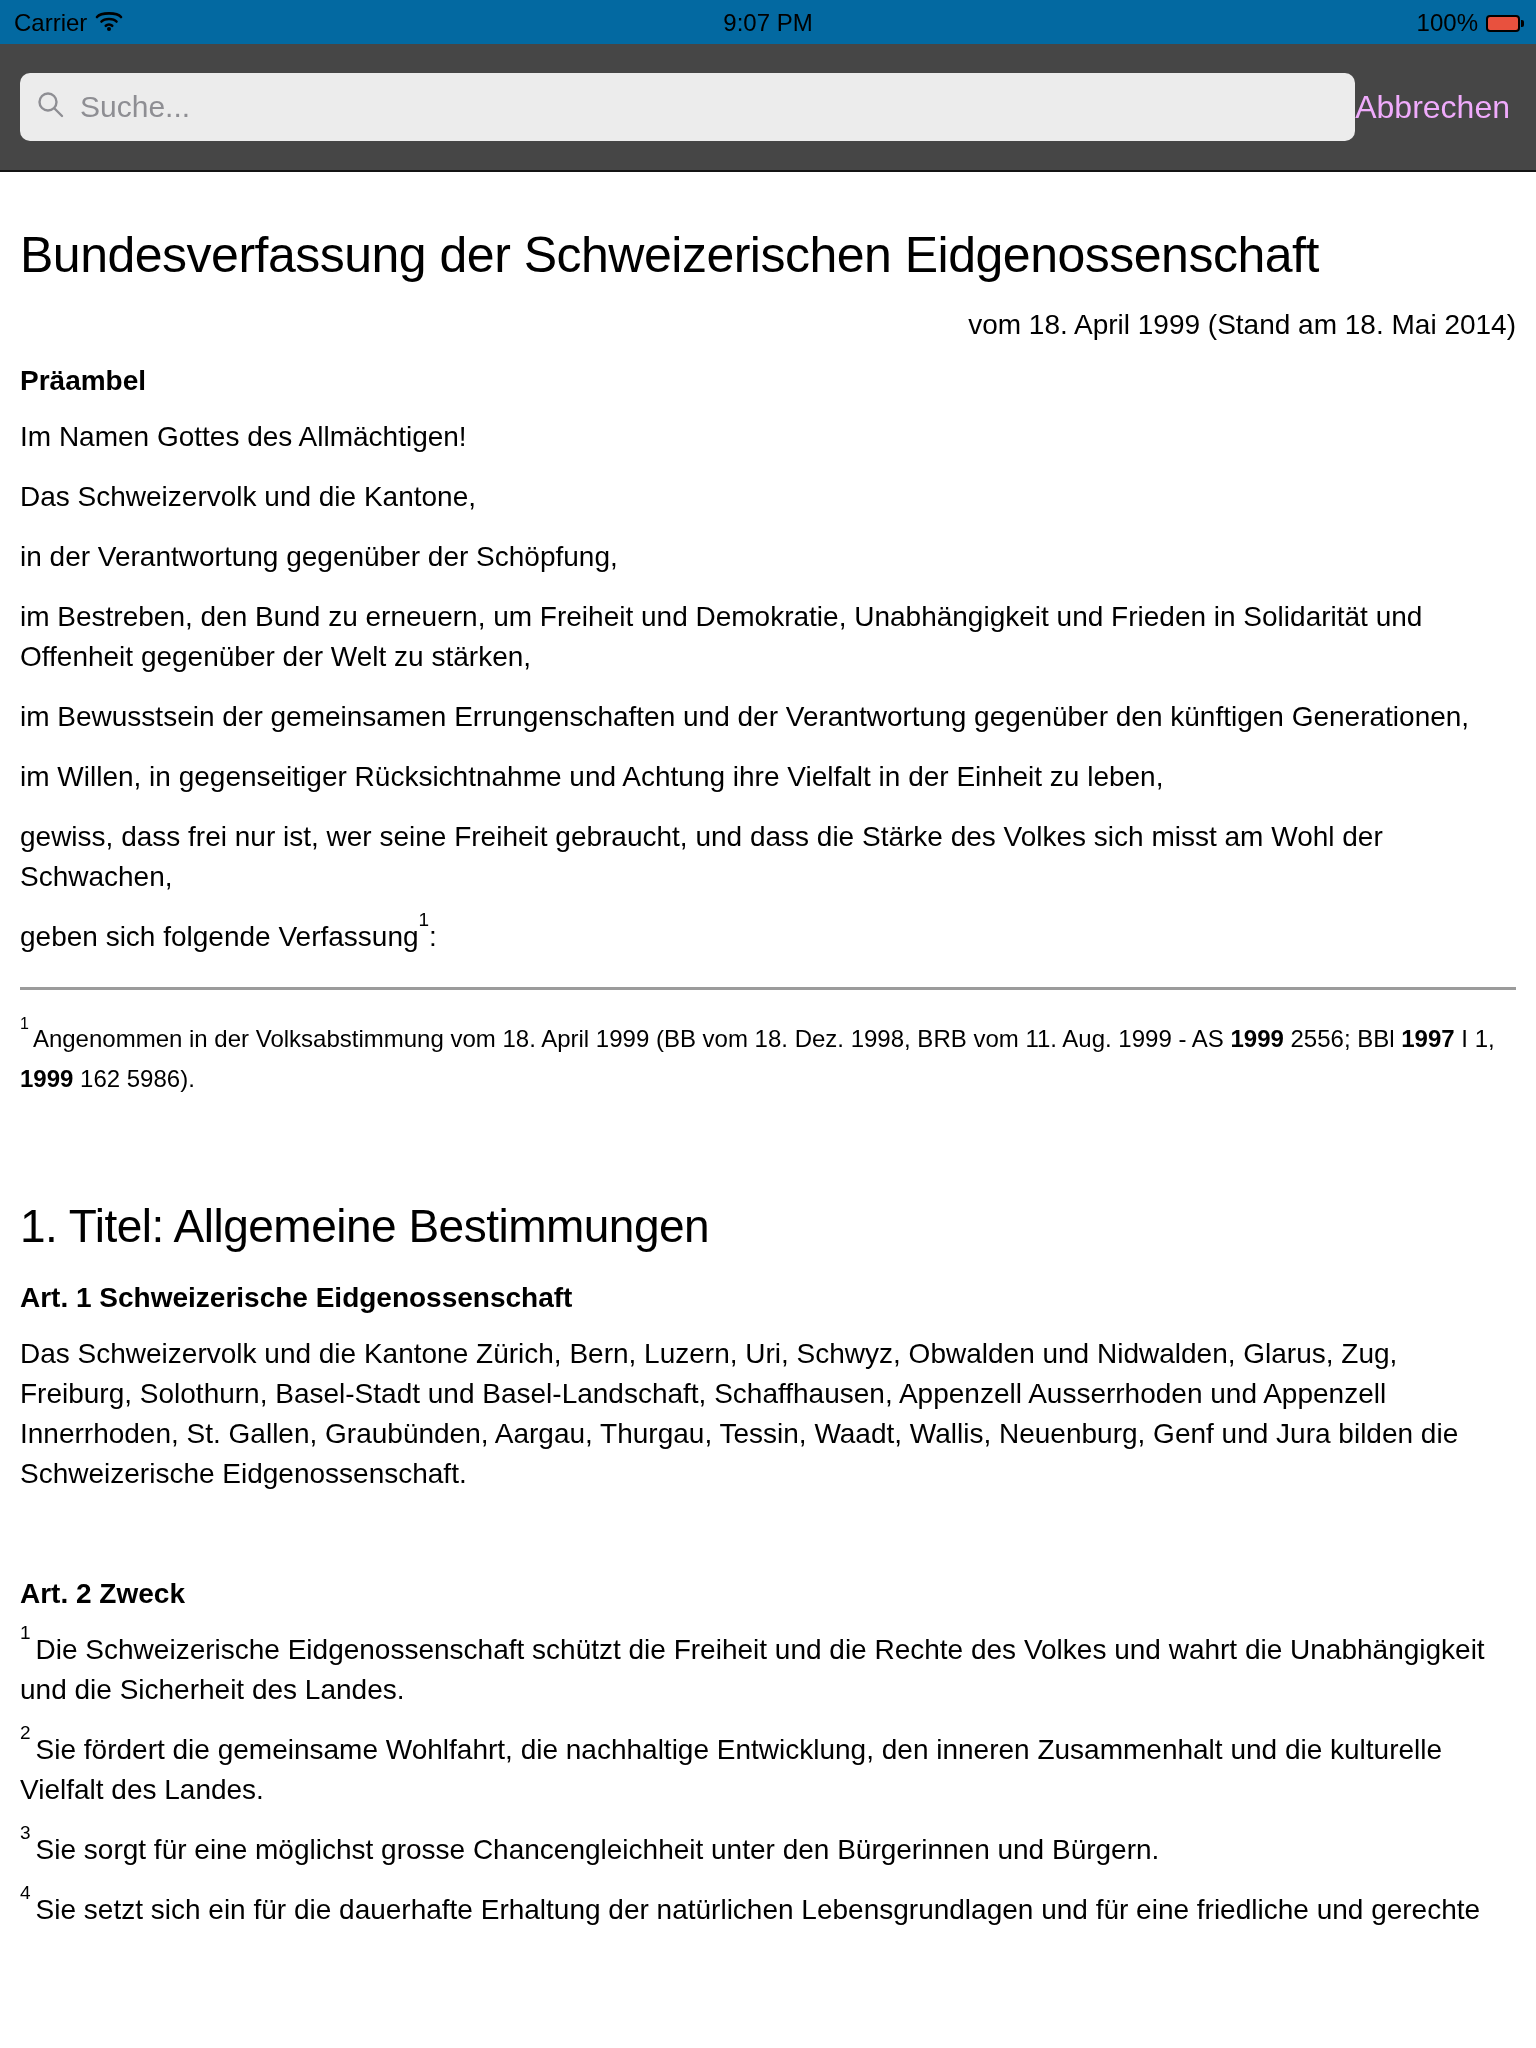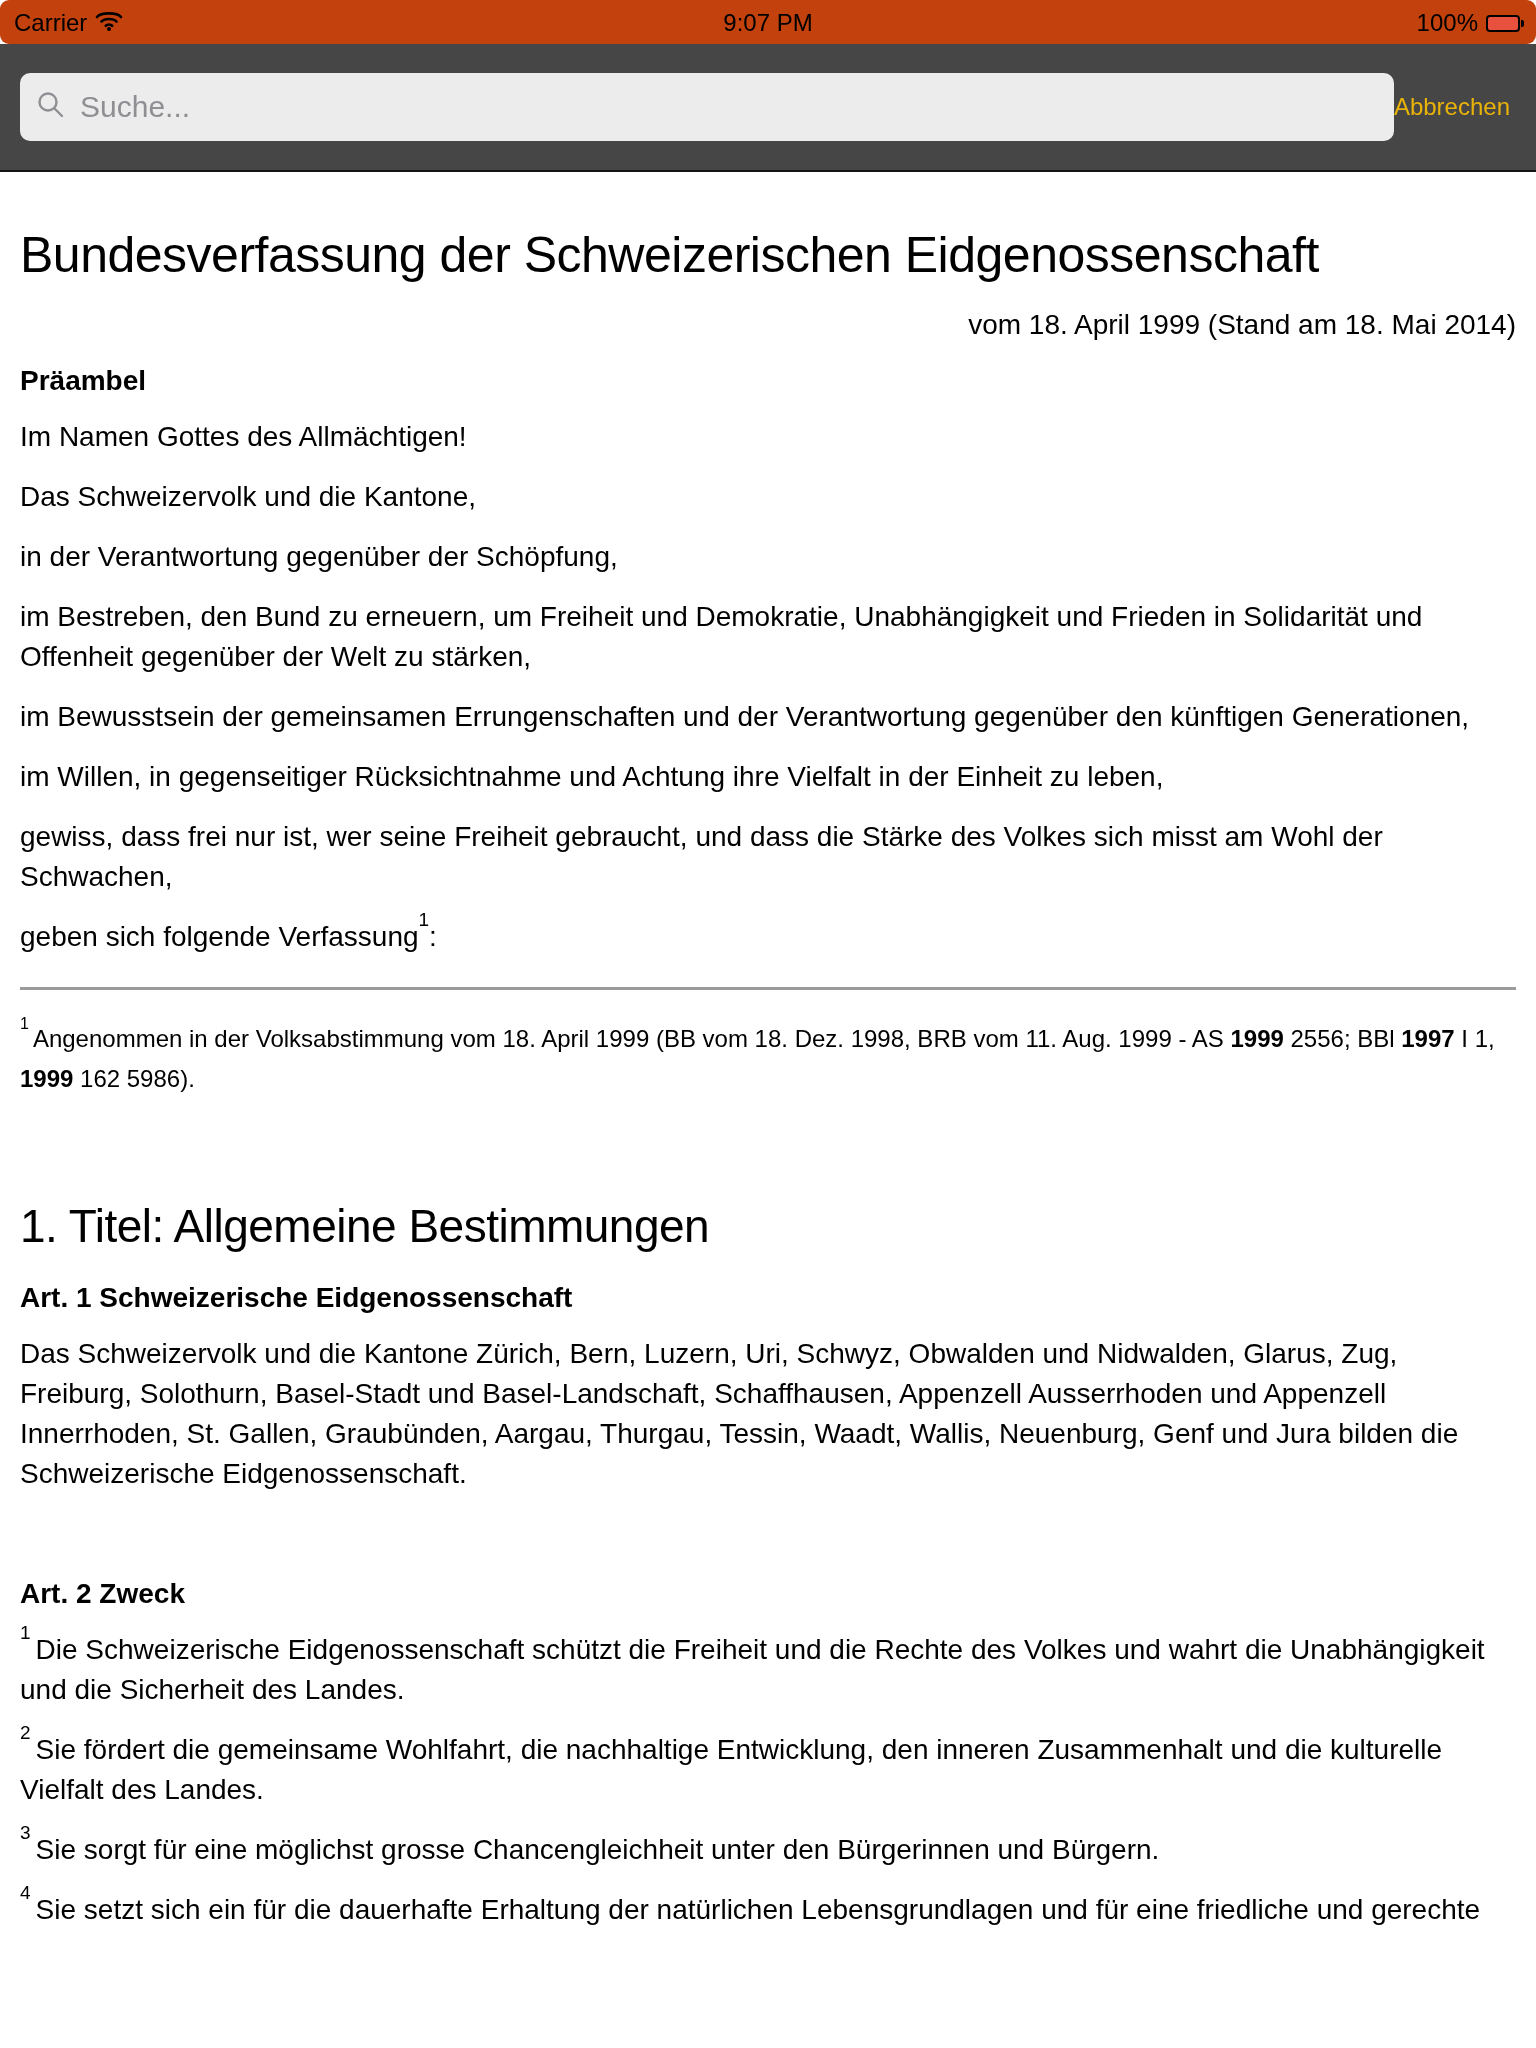--- a/index.html
+++ b/index.html
@@ -4,21 +4,21 @@
 <style>
   html,body { margin:0; padding:0; }
   body {
     width:1536px; height:2048px; overflow:hidden;
     background:#ffffff; color:#000;
     font-family:"Liberation Sans", sans-serif;
     position:relative;
   }
 
   
-  .header { background:#c2410c;border-radius:9px; }
+  .header { background:#0369a1; }
   .status-row {
     height:42px; display:flex; align-items:center; justify-content:space-between;
     padding:2px 12px 0 14px; font-size:24px; color:#000; position:relative;
   }
   .status-left { display:flex; align-items:center; gap:8px; }
   .status-time {
     position:absolute; left:0; right:0; text-align:center; font-weight:500;
   }
   .status-right { display:flex; align-items:center; gap:8px; z-index:1; }
   .battery { display:flex; align-items:center; }
@@ -46,21 +46,21 @@
   .search-field {
     flex:1; height:68px; background:#ECECEC; border-radius:10px;
     display:flex; align-items:center; padding:0 16px; gap:12px; box-sizing:border-box;
   }
   .search-field input {
     flex:1; border:none; outline:none; background:transparent;
     font-family:"Liberation Sans", sans-serif; font-size:30px; color:#333;
   }
   .search-field input::placeholder { color:#8E8E93; opacity:1; }
   .cancel-btn {
-    background:none; border:none; color:#eab308; font-size:24px;
+    background:none; border:none; color:#f0abfc; font-size:32px;
     font-family:"Liberation Sans", sans-serif; cursor:pointer; padding:0;
   }
 
   
   .content { padding:50px 20px 0 20px; }
   .doc-title {
     font-size:50px; line-height:66px; font-weight:400; margin:0 0 17px 0;
     letter-spacing:-0.5px;
   }
   .date-line { font-size:28px; line-height:40px; margin:0 0 16px 0;text-align:right; }

